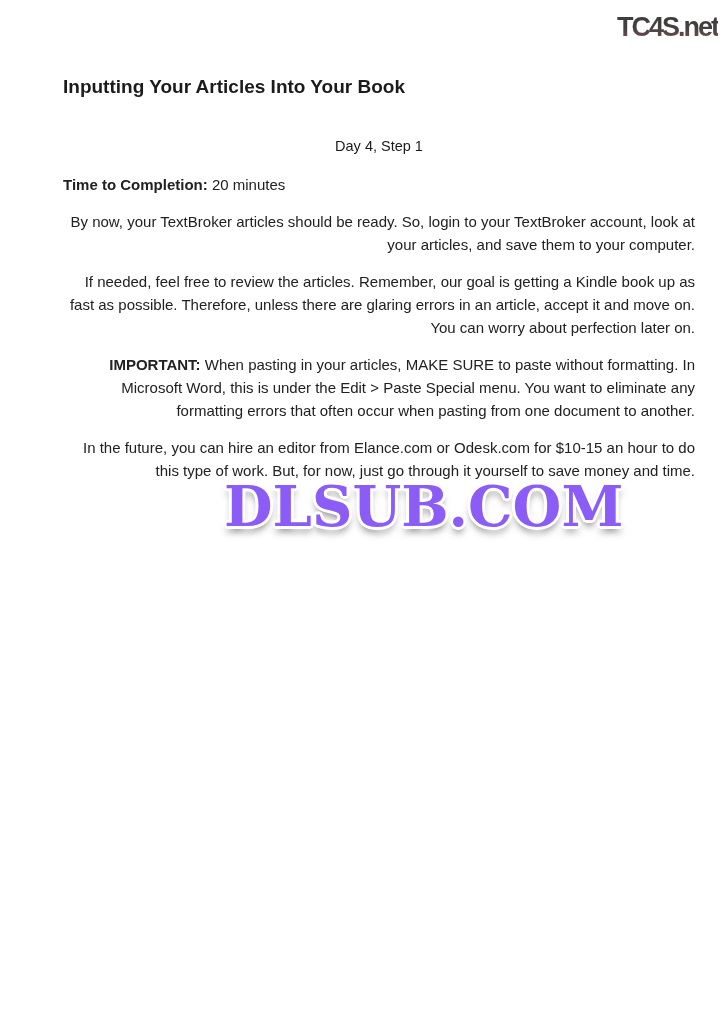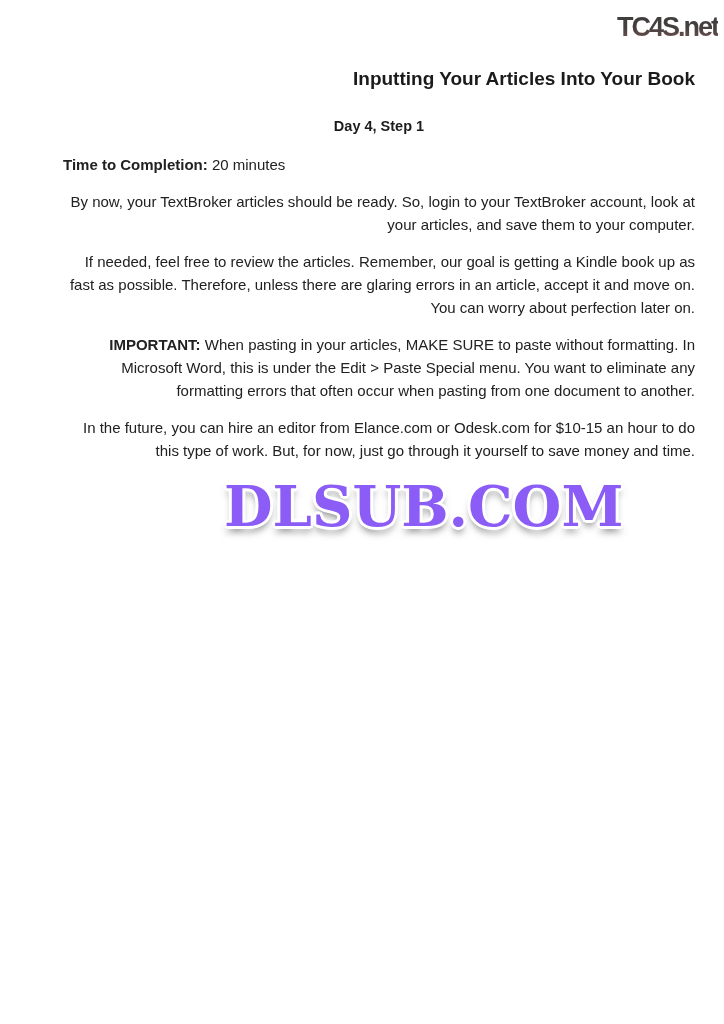--- a/index.html
+++ b/index.html
@@ -30,32 +30,32 @@
     -webkit-background-clip: text;
     background-clip: text;
     color: transparent;
   }
 
   
   .content {
     padding: 0 29px 0 63px;
   }
   .doc-title {
-    margin-top: 14px;
-    text-align: right;
+    margin-top: 22px;
+    text-align: left;
     font-size: 19px;
     font-weight: 700;
     line-height: 26px;
     color: #1b1b1b;
   }
   .doc-subtitle {
-    margin-top: 24px;
+    margin-top: 36px;
     text-align: center;
     font-size: 14.5px;
-    font-weight: 700;
+    font-weight: 400;
     line-height: 20px;
     color: #1b1b1b;
   }
   .time-line {
     margin-top: 17px;
     font-size: 15px;
     line-height: 23px;
   }
   .para {
     margin-top: 14px;

